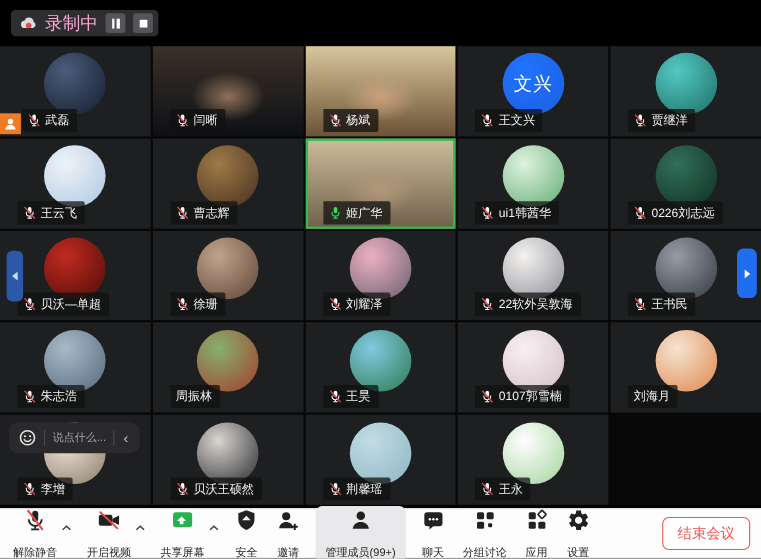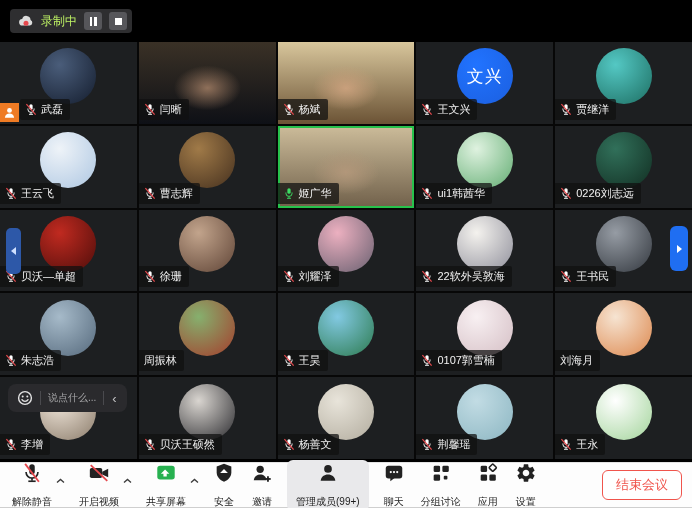--- a/index.html
+++ b/index.html
@@ -4,38 +4,38 @@
 <style>
   * { margin:0; padding:0; box-sizing:border-box; }
   html,body { background:#000; }
   .app { position:relative; width:692px; height:508px; background:#000;
          font-family:"Liberation Sans", sans-serif; overflow:hidden; }
 
   
   .topbar { position:absolute; top:0; left:0; right:0; height:42px; background:#000; }
   .rec-pill { position:absolute; left:10px; top:9px; height:24px; background:#2e2e30;
               border-radius:4px; display:flex; align-items:center; gap:7px; padding:0 5px 0 8px; }
-  .rec-label { font-size:12px; color:#bef264; }
+  .rec-label { font-size:16px; color:#f9a8d4; }
   .ctl-btn { width:18px; height:18px; background:#56565a; border-radius:3px;
              display:flex; align-items:center; justify-content:center; cursor:pointer; }
   .pause-glyph { display:flex; gap:2px; }
   .pause-glyph i { display:block; width:2.5px; height:9px; background:#fff; }
   .stop-glyph { width:7px; height:7px; background:#fff; }
 
   
   .grid { position:absolute; top:42px; left:0; width:692px; height:417px;
           display:grid; grid-template-columns:repeat(5,1fr); grid-template-rows:repeat(5,1fr);
           gap:2px; background:#070707; }
   .tile { position:relative; background:#1d1f21; overflow:hidden; }
   .tile.speaking { outline:2px solid #27c24c; outline-offset:-2px; }
   .avatar { position:absolute; left:50%; top:42%; transform:translate(-50%,-50%);
             width:56px; height:56px; border-radius:50%;
             display:flex; align-items:center; justify-content:center;
             font-size:17px; color:#fff; letter-spacing:1px; }
-  .pill { position:absolute; left:0; bottom:4px; max-width:96%;
+  .pill { position:absolute; left:16px; bottom:4px; max-width:96%;
           background:rgba(16,16,16,.74); padding:3px 7px 3px 5px; border-radius:0 2px 2px 0;
           display:flex; align-items:center; gap:4px; }
   .pill .nm { font-size:11px; color:#f2f2f2; white-space:nowrap; }
   .pill svg { flex:0 0 auto; }
   .host-badge { position:absolute; left:0; bottom:2px; width:19px; height:19px;
                 background:#ef7b24; display:flex; align-items:center; justify-content:center; }
   .tile.has-host .pill { left:20px; border-radius:2px; }
 
   
   .page-arrow { position:absolute; z-index:6; display:flex; align-items:center;
@@ -364,33 +364,20 @@
     <rect x="5.1" y="0.8" width="3.8" height="6.6" rx="1.9" fill="#ffffff"></rect>
     <path d="M3.4 5.8v1a3.6 3.6 0 0 0 7.2 0v-1" fill="none" stroke="#ffffff" stroke-width="1.1"></path>
     <line x1="7" y1="10.6" x2="7" y2="12.2" stroke="#ffffff" stroke-width="1.1"></line>
     <line x1="4.7" y1="12.6" x2="9.3" y2="12.6" stroke="#ffffff" stroke-width="1.1"></line>
     <line x1="1.6" y1="0.8" x2="12.4" y2="13" stroke="#e5484d" stroke-width="1.4"></line>
   </svg>
           <span class="nm">贝沃王硕然</span>
         </div>
       </div>
       <div class="tile">
-        <div class="avatar" style="background: radial-gradient(circle at 35% 30%, rgb(232, 228, 218), rgb(178, 172, 158));"></div>
-        <div class="pill">
-          <svg width="12" height="13" viewBox="0 0 14 14">
-    <rect x="5.1" y="0.8" width="3.8" height="6.6" rx="1.9" fill="#ffffff"></rect>
-    <path d="M3.4 5.8v1a3.6 3.6 0 0 0 7.2 0v-1" fill="none" stroke="#ffffff" stroke-width="1.1"></path>
-    <line x1="7" y1="10.6" x2="7" y2="12.2" stroke="#ffffff" stroke-width="1.1"></line>
-    <line x1="4.7" y1="12.6" x2="9.3" y2="12.6" stroke="#ffffff" stroke-width="1.1"></line>
-    <line x1="1.6" y1="0.8" x2="12.4" y2="13" stroke="#e5484d" stroke-width="1.4"></line>
-  </svg>
-          <span class="nm">杨善文</span>
-        </div>
-      </div>
-      <div class="tile">
         <div class="avatar" style="background: radial-gradient(circle at 35% 30%, rgb(194, 220, 228), rgb(140, 182, 194));"></div>
         <div class="pill">
           <svg width="12" height="13" viewBox="0 0 14 14">
     <rect x="5.1" y="0.8" width="3.8" height="6.6" rx="1.9" fill="#ffffff"></rect>
     <path d="M3.4 5.8v1a3.6 3.6 0 0 0 7.2 0v-1" fill="none" stroke="#ffffff" stroke-width="1.1"></path>
     <line x1="7" y1="10.6" x2="7" y2="12.2" stroke="#ffffff" stroke-width="1.1"></line>
     <line x1="4.7" y1="12.6" x2="9.3" y2="12.6" stroke="#ffffff" stroke-width="1.1"></line>
     <line x1="1.6" y1="0.8" x2="12.4" y2="13" stroke="#e5484d" stroke-width="1.4"></line>
   </svg>
           <span class="nm">荆馨瑶</span>

